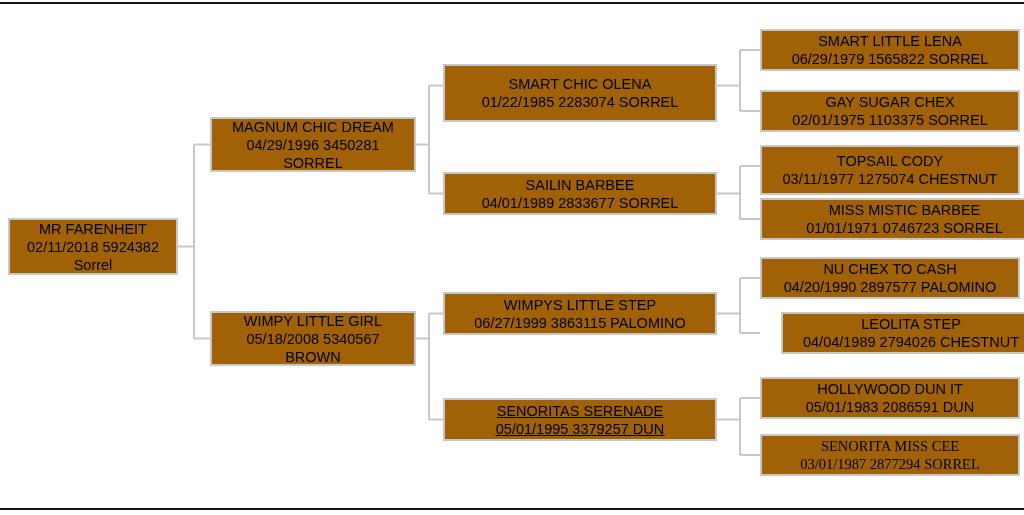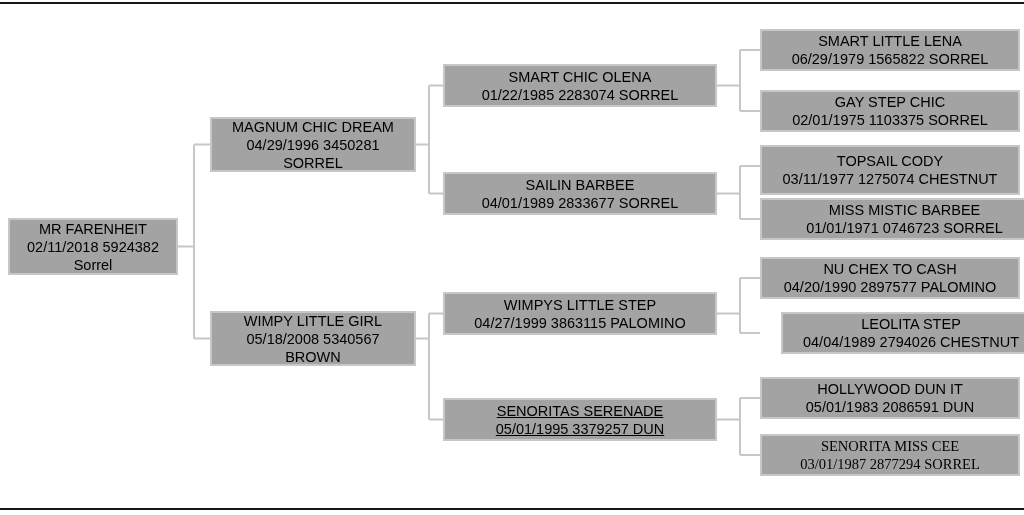--- a/index.html
+++ b/index.html
@@ -12,21 +12,21 @@
   html,body{width:1024px;height:515px;background:#ffffff;overflow:hidden;}
   body{font-family:"Liberation Sans", sans-serif;color:var(--text);}
   .canvas{position:relative;width:1024px;height:515px;background:#ffffff;}
   .rule{position:absolute;left:0;width:1024px;height:2px;background:var(--rule);}
   .rule.top{top:2px;}
   .rule.bottom{top:508px;}
   svg.connectors{position:absolute;left:0;top:0;width:1024px;height:515px;}
   svg.connectors path{stroke:var(--connector);stroke-width:2;fill:none;}
   .node{
     position:absolute;
-    background:#a3a3a3;
+    background:#a16207;
     border:2px solid var(--box-border);
     display:flex;flex-direction:column;justify-content:center;align-items:center;
     text-align:center;
     font-size:14.5px;line-height:18px;
     white-space:nowrap;
   }
   .node .nm, .node .info, .node .clr{width:100%;}
 </style>
 </head>
 <body>
@@ -60,43 +60,43 @@
     <div class="nm">MAGNUM CHIC DREAM</div>
     <div class="info">04/29/1996 3450281</div>
     <div class="clr">SORREL</div>
   </div>
   <div class="node" style="left:210px;top:311px;width:206px;height:55px;">
     <div class="nm">WIMPY LITTLE GIRL</div>
     <div class="info">05/18/2008 5340567</div>
     <div class="clr">BROWN</div>
   </div>
 
-  <div class="node" style="left:443px;top:64px;width:274px;height:43px;">
+  <div class="node" style="left:443px;top:64px;width:274px;height:58px;">
     <div class="nm">SMART CHIC OLENA</div>
     <div class="info">01/22/1985 2283074 SORREL</div>
   </div>
   <div class="node" style="left:443px;top:172px;width:274px;height:43px;">
     <div class="nm">SAILIN BARBEE</div>
     <div class="info">04/01/1989 2833677 SORREL</div>
   </div>
   <div class="node" style="left:443px;top:292px;width:274px;height:43px;">
     <div class="nm">WIMPYS LITTLE STEP</div>
-    <div class="info">04/27/1999 3863115 PALOMINO</div>
+    <div class="info">06/27/1999 3863115 PALOMINO</div>
   </div>
   <div class="node" style="left:443px;top:398px;width:274px;height:43px;text-decoration:underline;">
     <div class="nm">SENORITAS SERENADE</div>
     <div class="info">05/01/1995 3379257 DUN</div>
   </div>
 
   <div class="node" style="left:760px;top:29px;width:260px;height:42px;">
     <div class="nm">SMART LITTLE LENA</div>
     <div class="info">06/29/1979 1565822 SORREL</div>
   </div>
   <div class="node" style="left:760px;top:90px;width:260px;height:42px;">
-    <div class="nm">GAY STEP CHIC</div>
+    <div class="nm">GAY SUGAR CHEX</div>
     <div class="info">02/01/1975 1103375 SORREL</div>
   </div>
   <div class="node" style="left:760px;top:145px;width:260px;height:50px;">
     <div class="nm">TOPSAIL CODY</div>
     <div class="info">03/11/1977 1275074 CHESTNUT</div>
   </div>
   <div class="node" style="left:760px;top:198px;width:289px;height:42px;">
     <div class="nm">MISS MISTIC BARBEE</div>
     <div class="info">01/01/1971 0746723 SORREL</div>
   </div>

